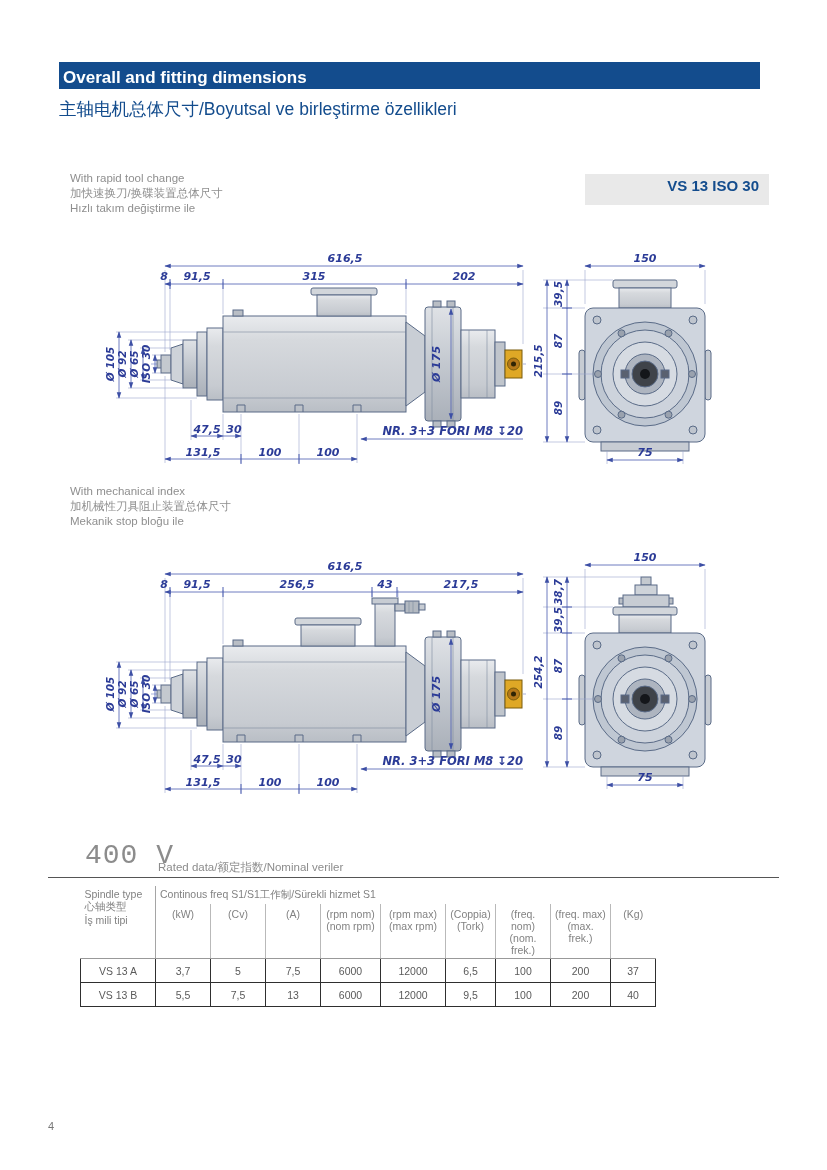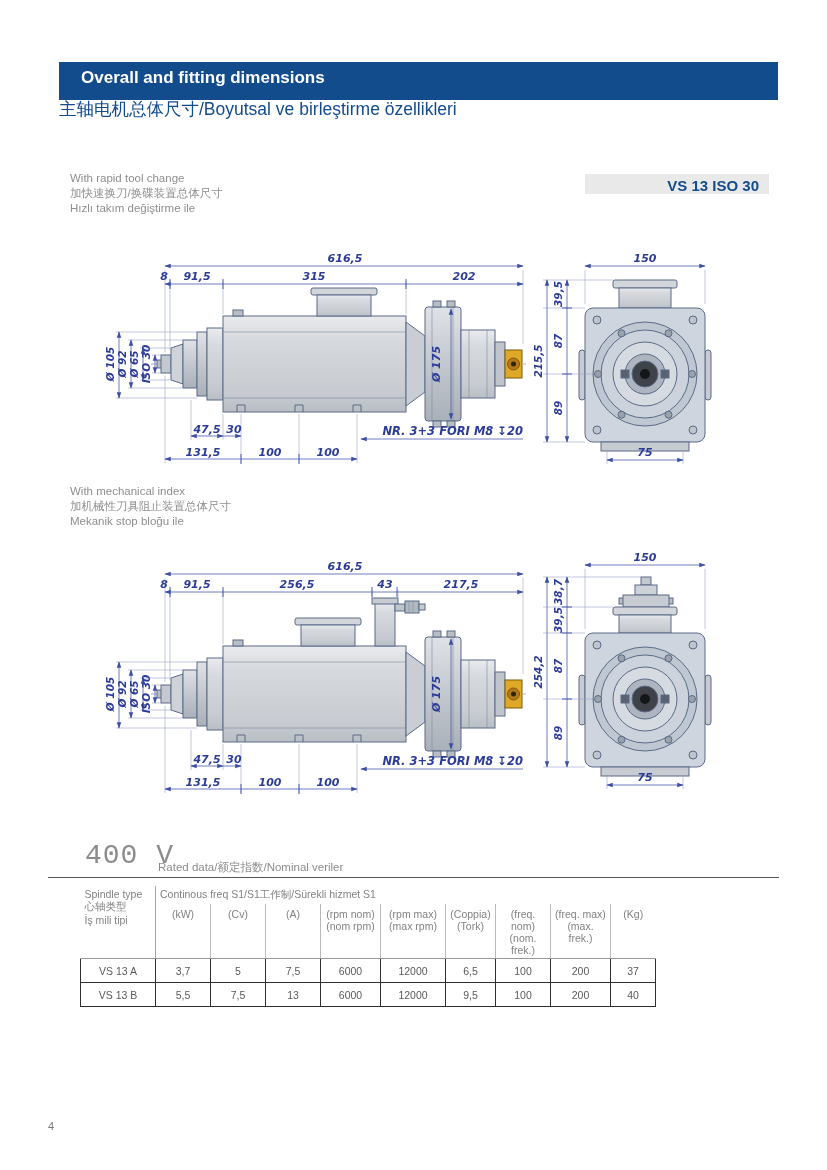--- a/index.html
+++ b/index.html
@@ -1,26 +1,26 @@
 <!DOCTYPE html>
 <html><head>
 <meta charset="utf-8">
 <style>
   html,body{margin:0;padding:0;background:#fff;}
   .page{position:relative;width:827px;height:1170px;background:#ffffff;overflow:hidden;
         font-family:"Liberation Sans",sans-serif;}
   
-  .header-bar{position:absolute;left:59px;top:62px;width:697px;height:38px;background:#134c8d;
-              color:#ffffff;font-size:17px;font-weight:bold;line-height:31px;padding-left:22px;}
+  .header-bar{position:absolute;left:59px;top:62px;width:697px;height:27px;background:#134c8d;
+              color:#ffffff;font-size:17px;font-weight:bold;line-height:31px;padding-left:4px;}
   .subtitle{position:absolute;left:59px;top:97px;font-size:17.5px;font-weight:normal;color:#134c8d;}
   
   .sec-label{position:absolute;font-size:11.5px;color:#8f8f8f;line-height:1.32;}
   .sec1{left:70px;top:171px;}
   .sec2{left:70px;top:484px;}
-  .badge{position:absolute;left:585px;top:174px;width:174px;height:20px;background:#e9e9e9;
+  .badge{position:absolute;left:585px;top:174px;width:174px;height:31px;background:#e9e9e9;
          color:#134c8d;font-weight:bold;font-size:15px;line-height:24px;text-align:right;padding-right:10px;}
   
   svg.dwg{position:absolute;overflow:visible;}
   svg .dim-text{font:italic bold 11px "DejaVu Sans",sans-serif;fill:#2b3b97;}
   svg .dim-sm{font:italic bold 10.5px "DejaVu Sans",sans-serif;fill:#2b3b97;}
   svg .note-text{font:italic bold 11.5px "DejaVu Sans",sans-serif;fill:#2b3b97;}
   svg line.d,svg path.d{stroke:#4a5cb0;stroke-width:0.8;fill:none;}
   svg line.e{stroke:#9aa6cf;stroke-width:0.6;}
   svg line.t{stroke:#4a5cb0;stroke-width:1;}
   svg line.cl{stroke:#8494cf;stroke-width:0.7;stroke-dasharray:12 3 3 3;}

